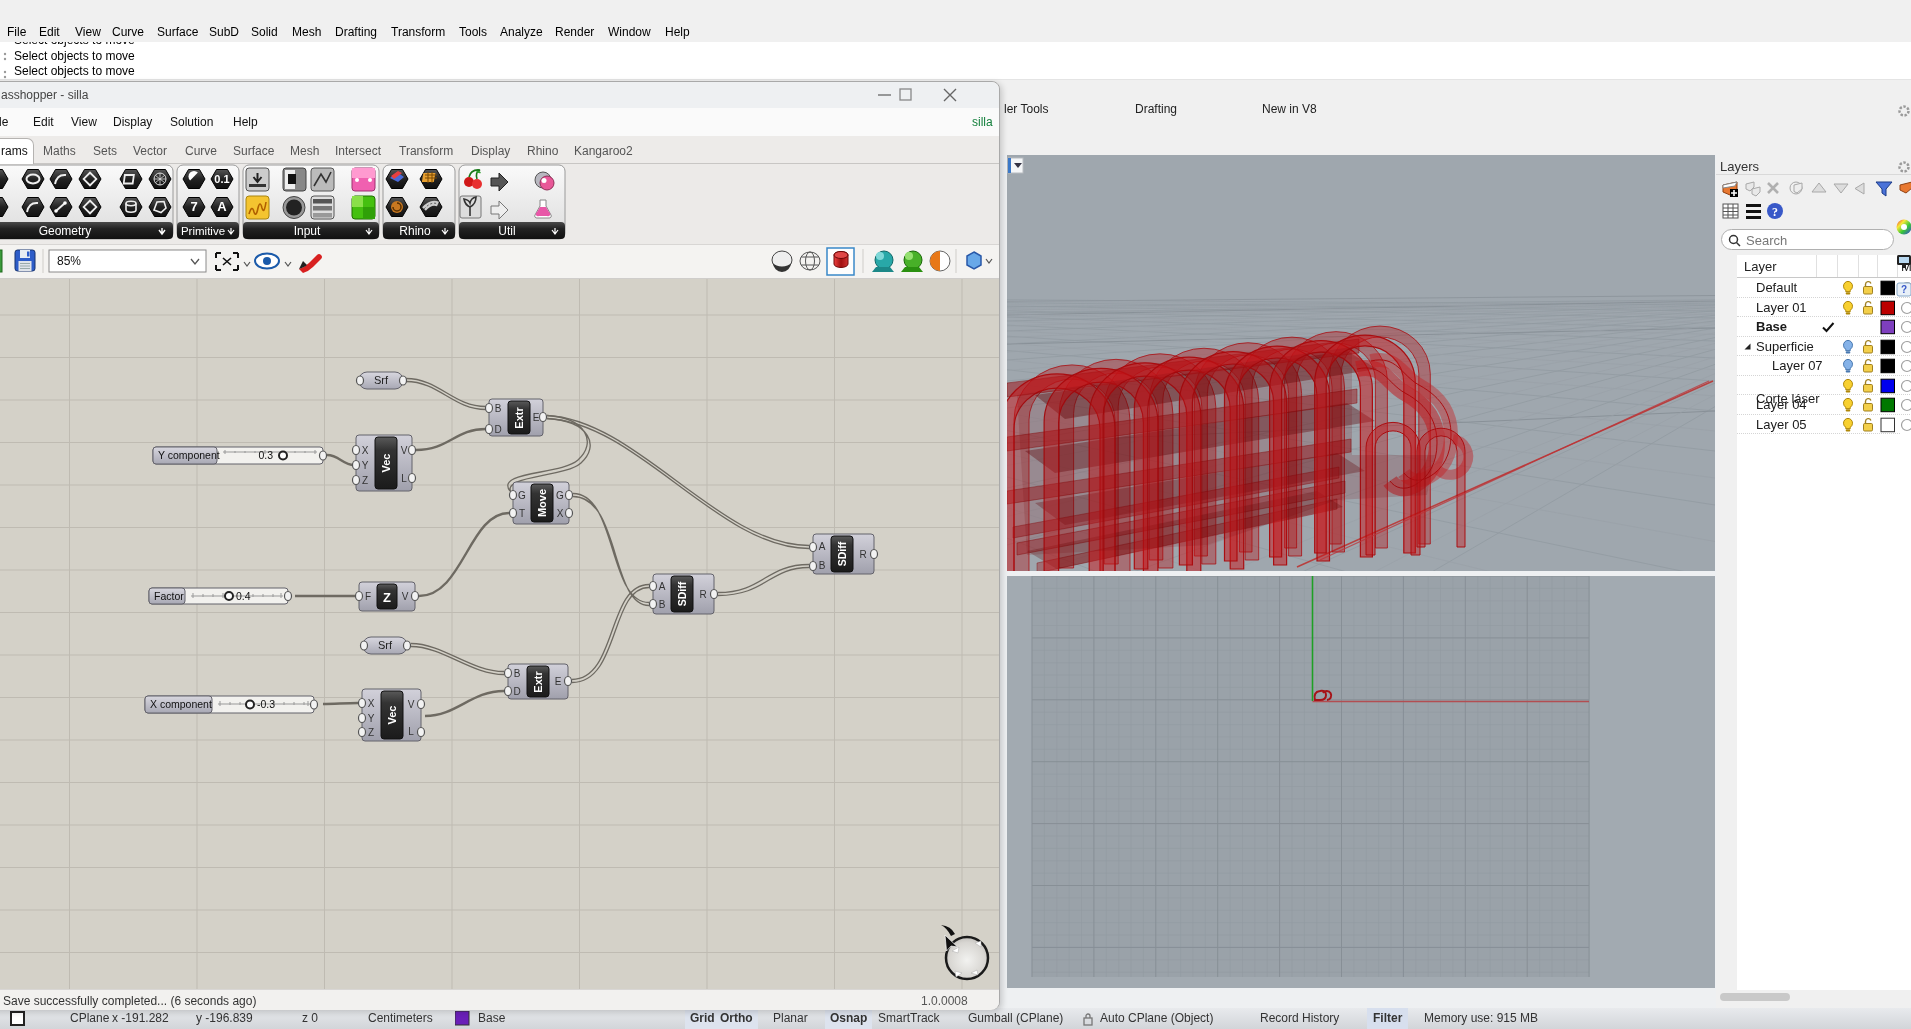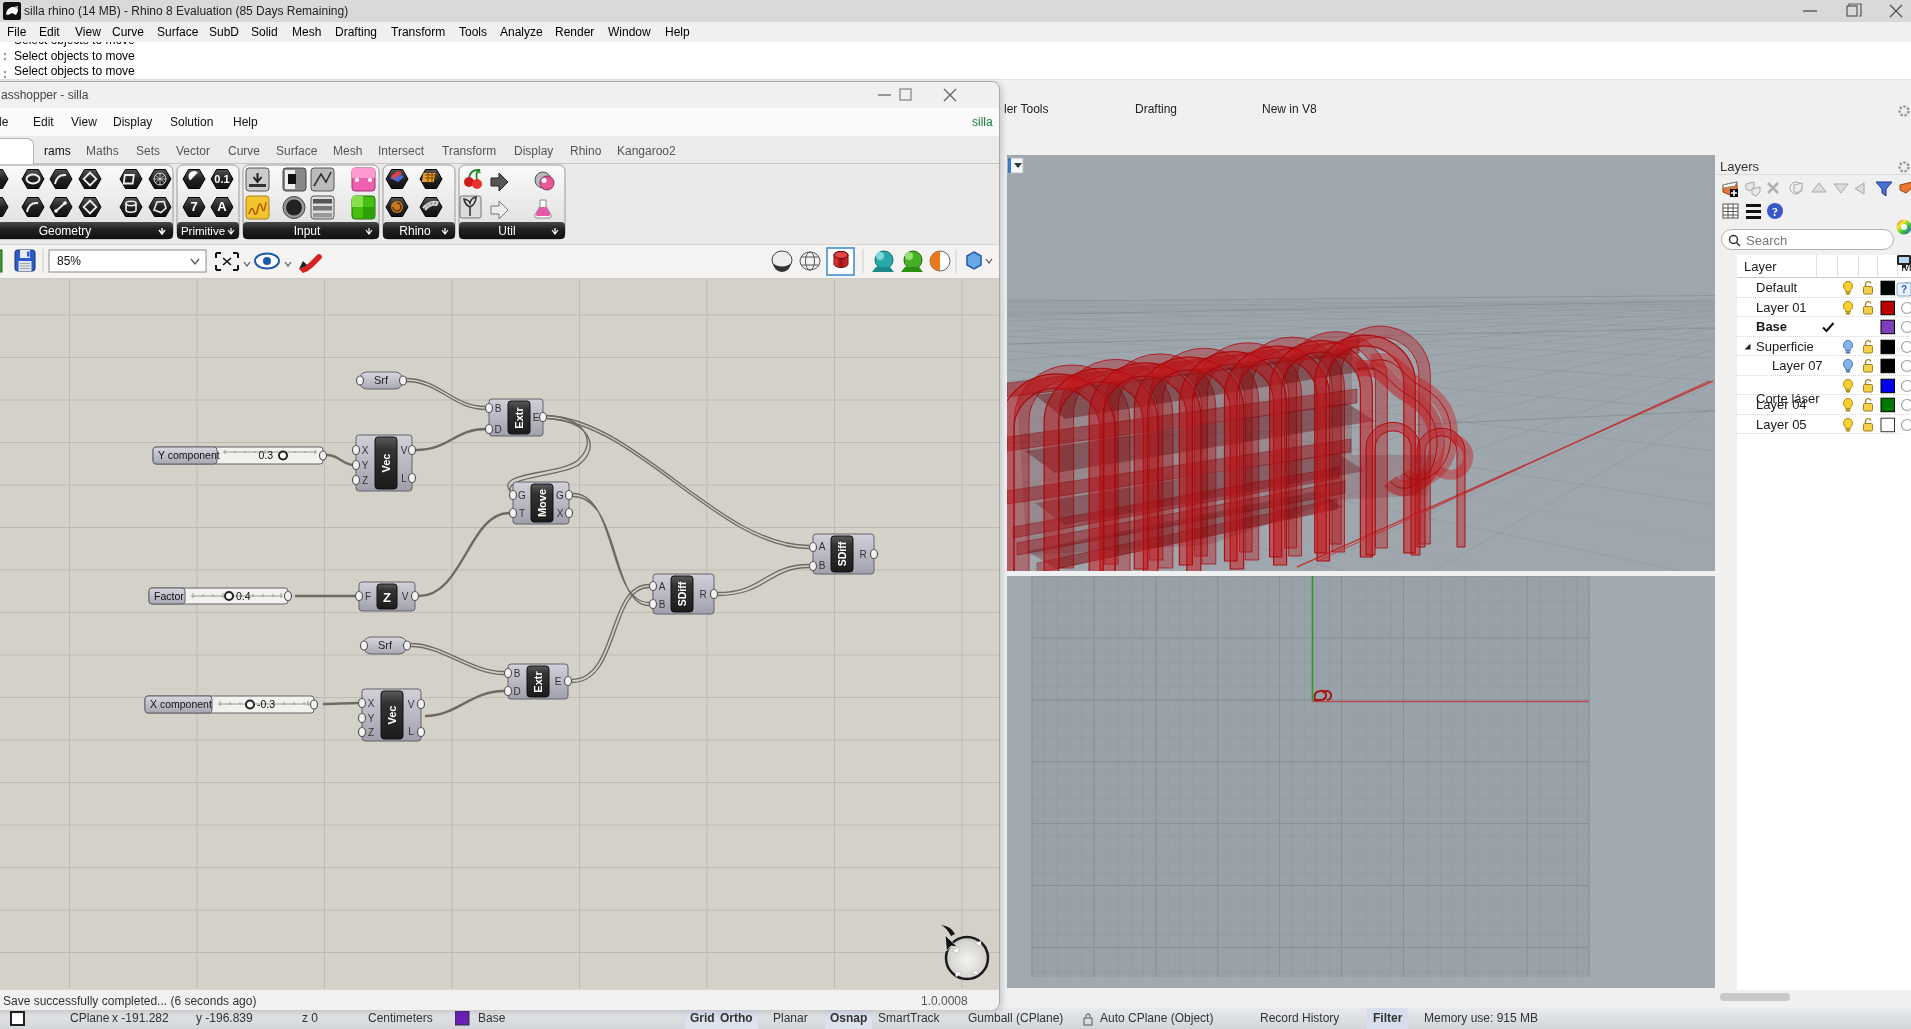--- a/index.html
+++ b/index.html
@@ -25,45 +25,31 @@
 #layers { left:1716px; top:155px; width:195px; height:874px; background:#f0f0f0; font-size:13px; color:#1a1a1a; }
 
 #rstatus { left:0; top:1008px; width:1911px; height:21px; background:linear-gradient(#e8eaed,#d2d5d9); font-size:12px; color:#333; }
 #rstatus span { position:absolute; top:3px; white-space:nowrap; }
 
 #gh { left:-24px; top:81px; width:1024px; height:929px; background:#f0efee; border:1px solid #a9a9a9; border-radius:0 8px 8px 8px; box-shadow:2px 2px 6px rgba(0,0,0,0.18); }
 #ghtitle { left:0; top:0; width:1022px; height:26px; background:#eef0f2; border-radius:0 8px 0 0; font-size:12px; color:#444; }
 #ghmenu { left:0; top:26px; width:1022px; height:28px; background:#fafafa; font-size:12px; color:#111; }
 #ghmenu span { position:absolute; top:7px; }
 #ghtabs { left:0; top:54px; width:1022px; height:28px; background:#edebe9; border-bottom:1px solid #c8c6c4; font-size:12px; color:#555; }
-#ghtabs span { position:absolute; top:8px;margin-left:43px; }
+#ghtabs span { position:absolute; top:8px; }
 #ghtools { left:0; top:82px; width:1022px; height:80px; background:#eceae8; }
 #ghcbar { left:0; top:162px; width:1022px; height:35px; background:#f4f3f1; border-top:1px solid #d8d6d4; border-bottom:1px solid #cfcdcb; }
 #ghcanvas { left:0; top:197px; width:1022px; height:710px; background:#d4d1c8; }
 #ghstatus { left:0; top:907px; width:1022px; height:21px; background:#f2f1ef; font-size:12px; color:#333; border-top:1px solid #d8d6d4; border-radius:0 0 8px 8px; }
 .gwire { fill:none; stroke:#6e6a62; }
 </style>
 </head>
 <body>
 <div id="app">
 
-  <div class="abs" id="rtitle">
-    <svg class="abs" style="left:3px;top:2px" width="18" height="18">
-        <rect x="0" y="0" width="18" height="18" rx="2" fill="#111"></rect>
-        <path d="M3 12 C4 7 7 5 10 5 C13 5 15 7 15 9 L13 13 L9 11 L5 13 Z" fill="#fff"></path>
-        <text x="12" y="8" font-size="6" fill="#fff">8</text>
-      </svg>
-    <span class="txt">silla rhino (14 MB) - Rhino 8 Evaluation (85 Days Remaining)</span>
-    <svg class="abs" style="left:1795px;top:0" width="116" height="22">
-      <line x1="8" y1="11" x2="22" y2="11" stroke="#555" stroke-width="1.4"></line>
-      <rect x="52" y="6" width="10" height="10" fill="none" stroke="#555" stroke-width="1.2"></rect>
-      <path d="M54 6 v-2 h12 v12 h-2" fill="none" stroke="#555" stroke-width="1.2"></path>
-      <path d="M95 5 l12 12 M107 5 l-12 12" stroke="#555" stroke-width="1.4"></path>
-    </svg>
-  </div>
 
   <div class="abs" id="rmenu">
     <span style="left:7px">File</span>
       <span style="left:39px">Edit</span>
       <span style="left:75px">View</span>
       <span style="left:112px">Curve</span>
       <span style="left:157px">Surface</span>
       <span style="left:209px">SubD</span>
       <span style="left:251px">Solid</span>
       <span style="left:292px">Mesh</span>

